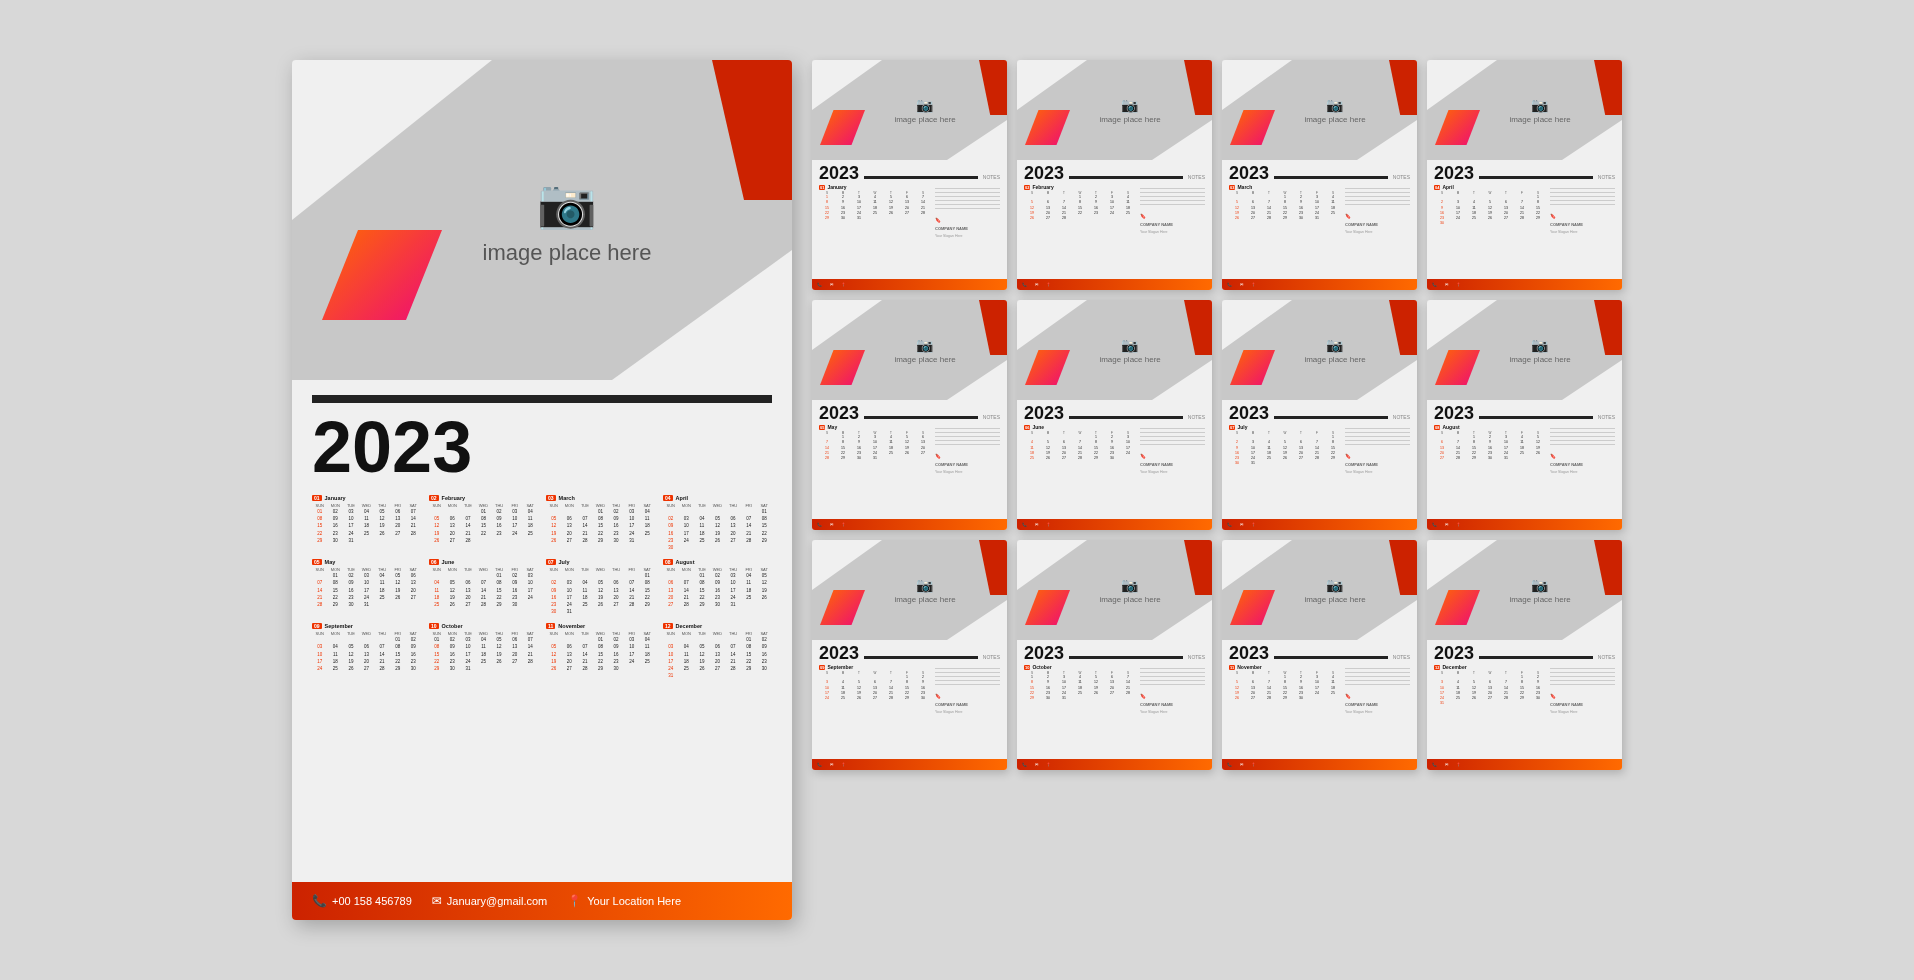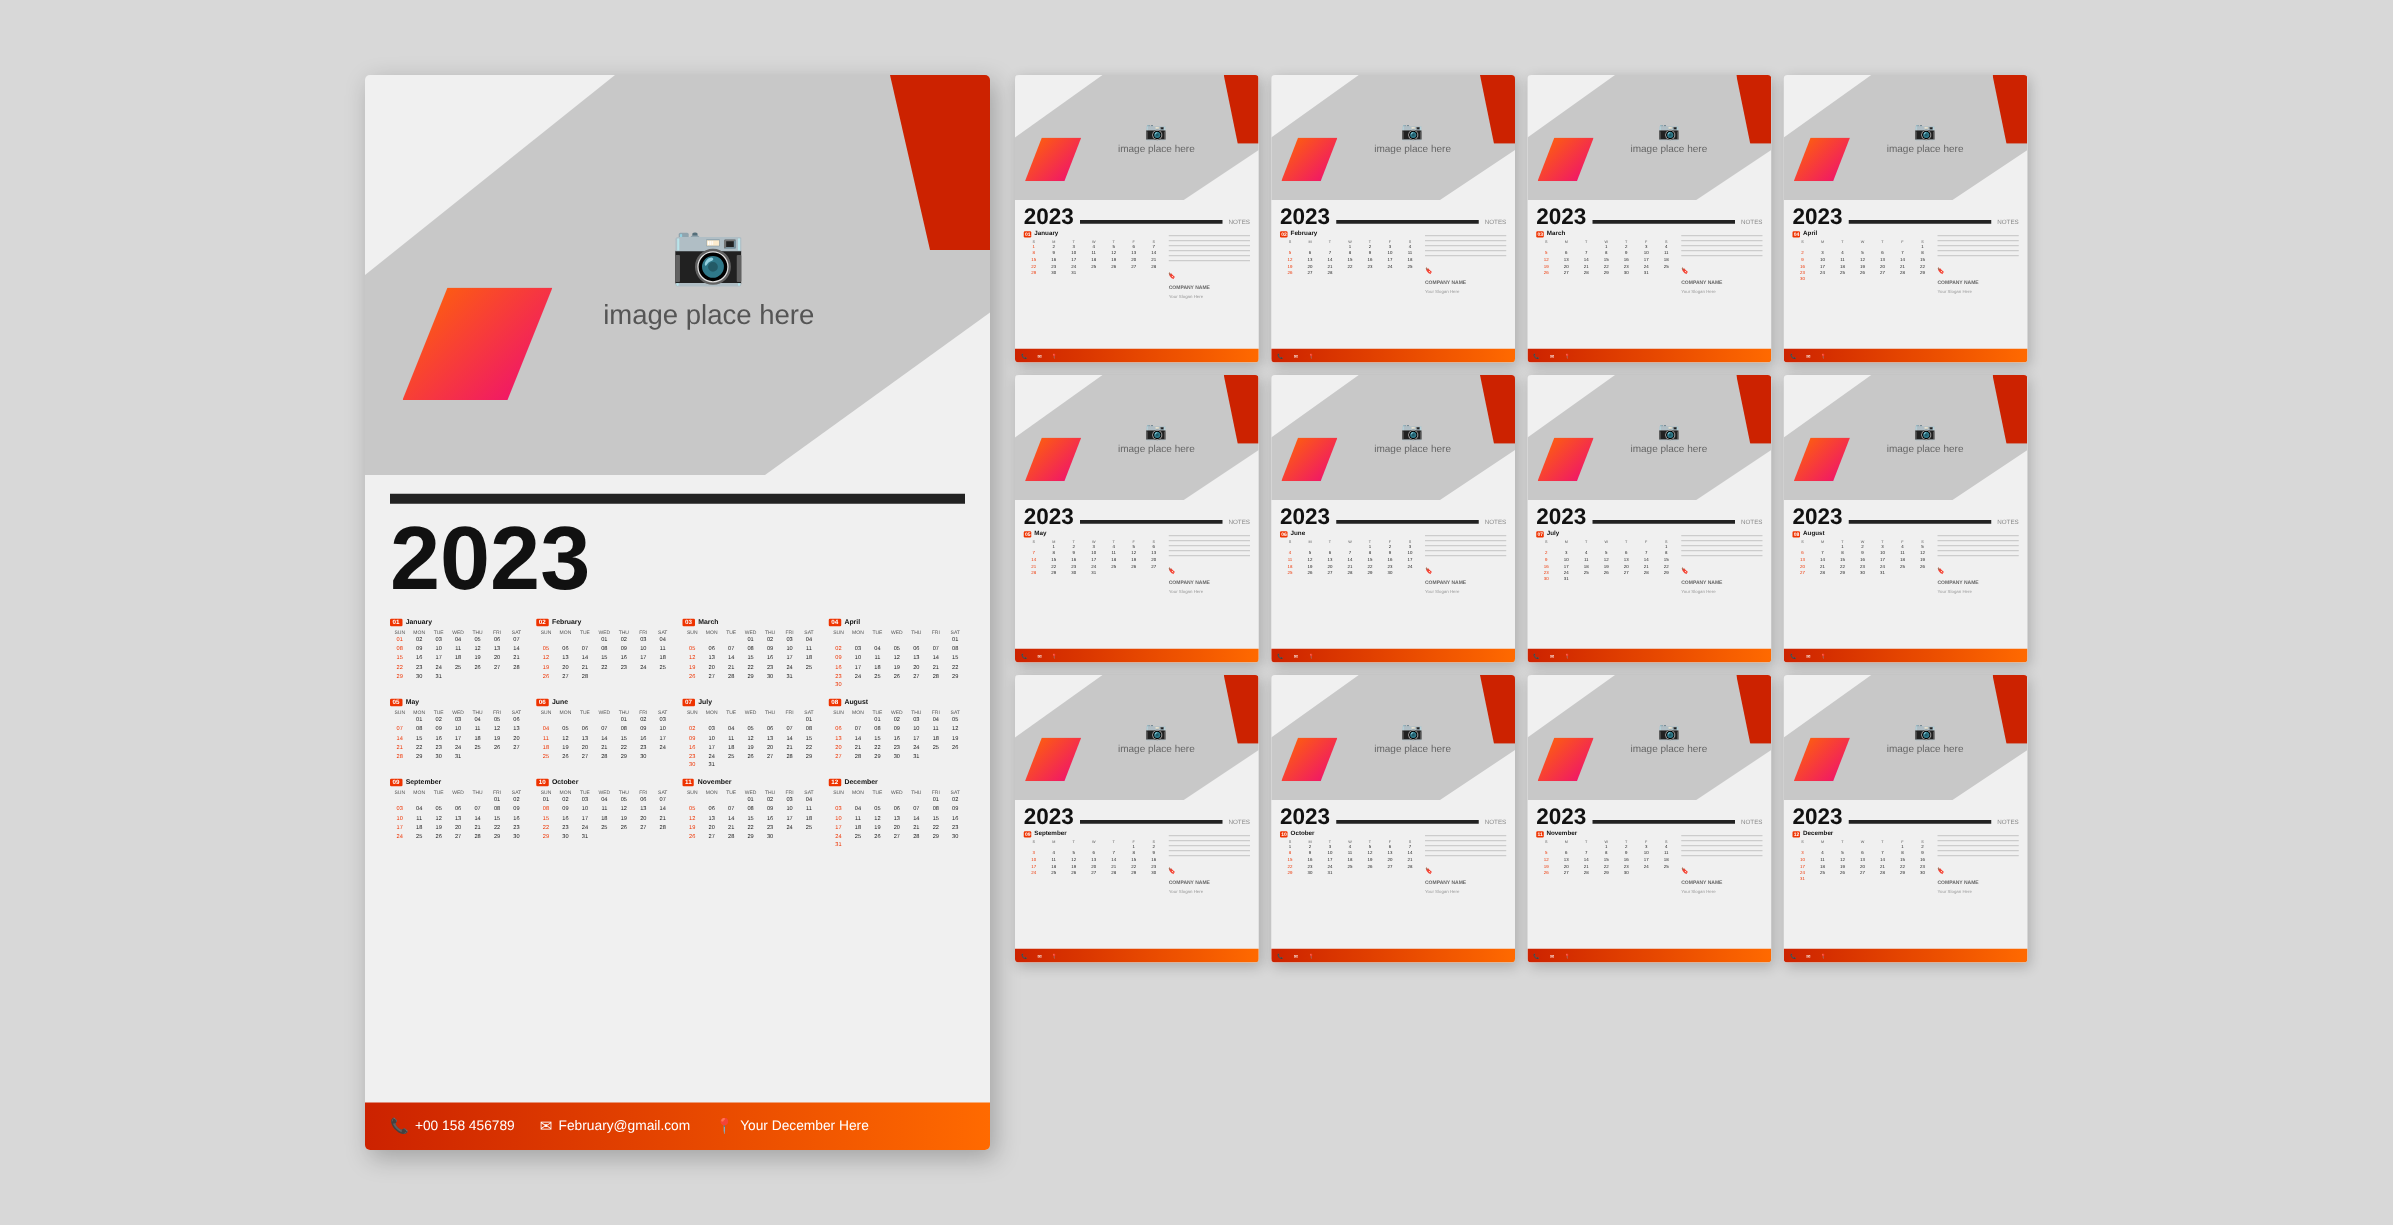--- a/index.html
+++ b/index.html
@@ -998,25 +998,25 @@
       </div>
     </div>
 
     <div class="cover-footer">
       <div class="cover-footer-item">
         <span class="footer-icon">📞</span>
         <span>+00 158 456789</span>
       </div>
       <div class="cover-footer-item">
         <span class="footer-icon">✉</span>
-        <span>February@gmail.com</span>
+        <span>January@gmail.com</span>
       </div>
       <div class="cover-footer-item">
         <span class="footer-icon">📍</span>
-        <span>Your December Here</span>
+        <span>Your Location Here</span>
       </div>
     </div>
   </div>
 
   <div class="thumbnails-grid">
 
     <div class="thumb-card">
       <div class="thumb-image-area">
         <div class="thumb-shape-white-tl"></div>
         <div class="thumb-shape-orange"></div>

